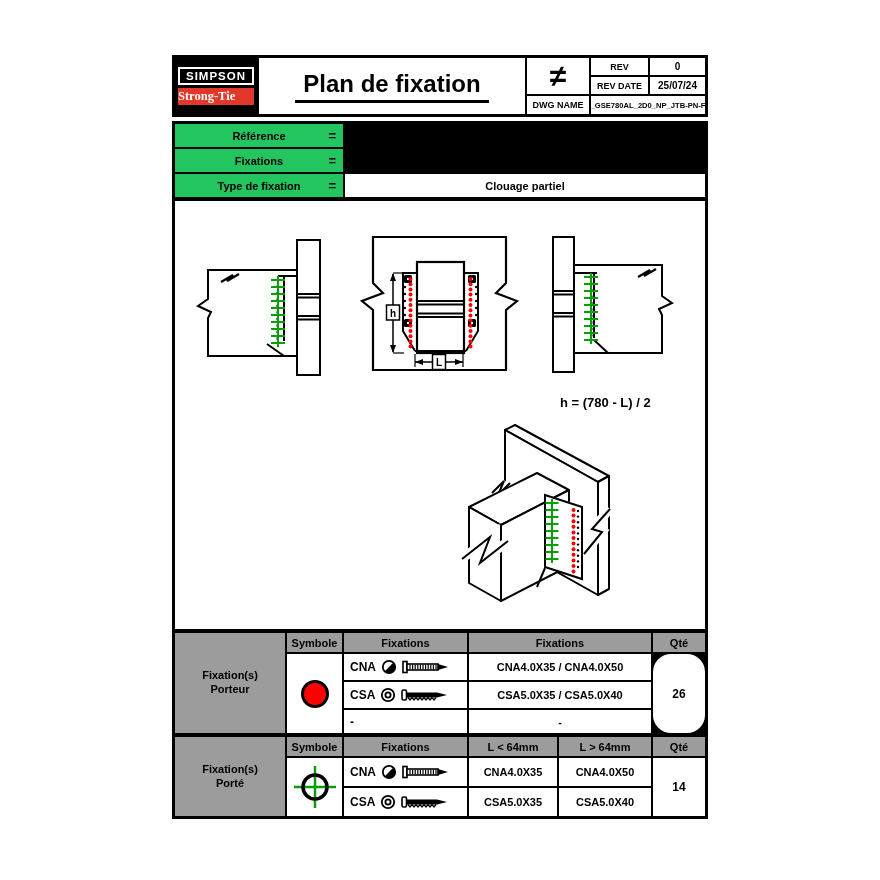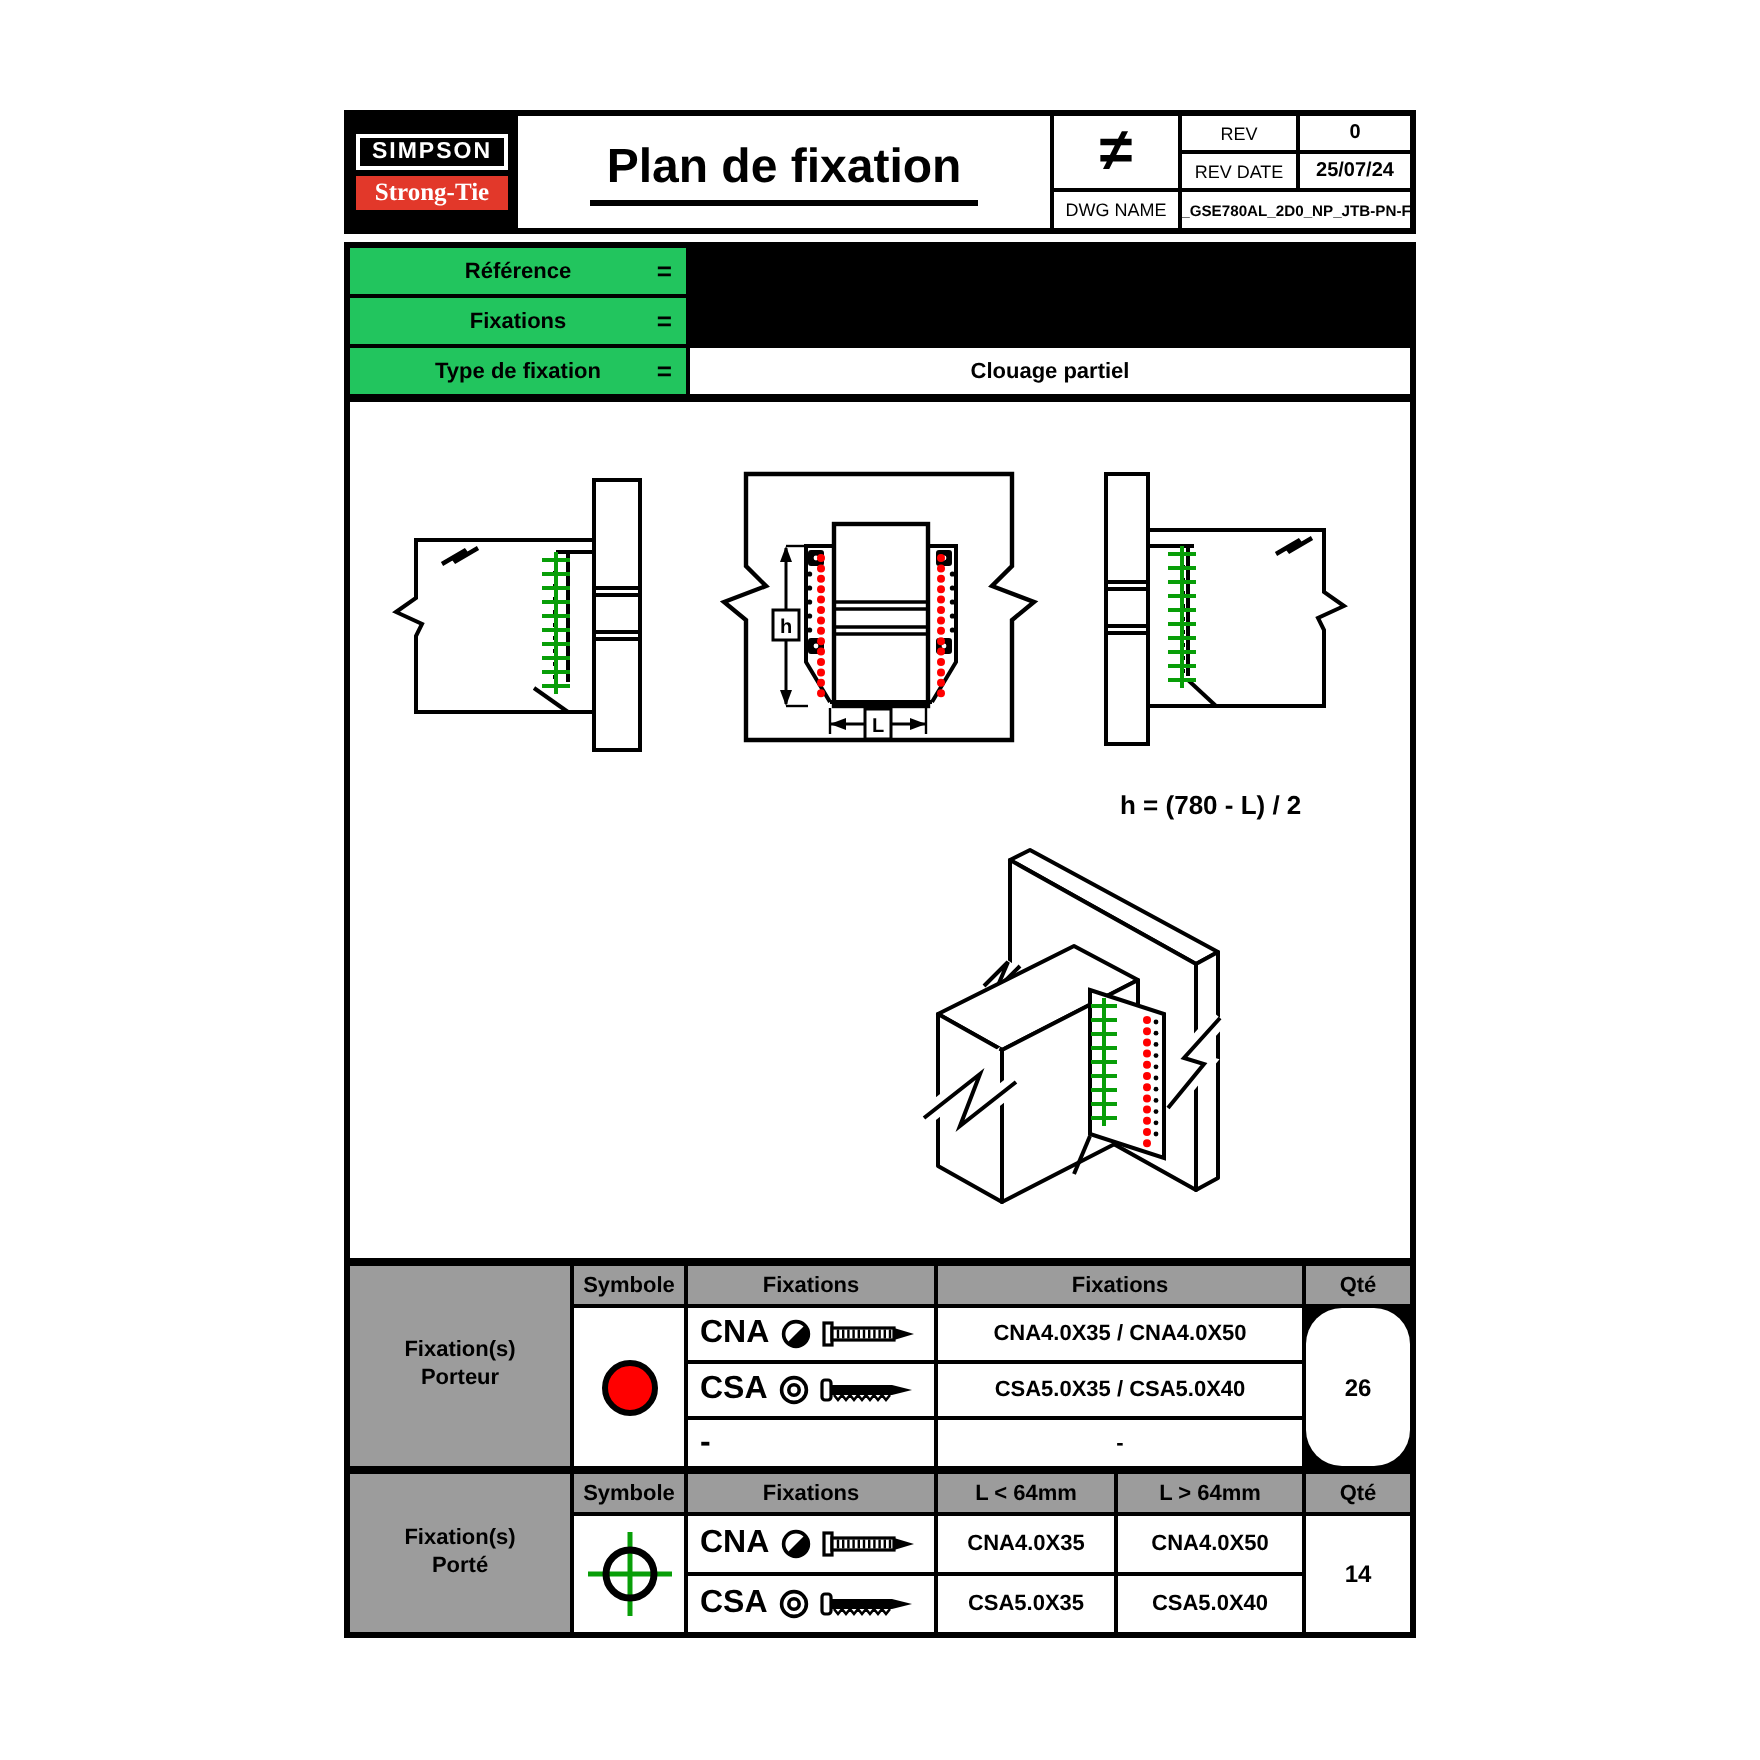--- a/index.html
+++ b/index.html
@@ -5,25 +5,25 @@
   html,body{margin:0;padding:0;background:#fff;}
   body{width:880px;height:880px;position:relative;font-family:"Liberation Sans",sans-serif;color:#000;}
   .sheet{position:absolute;left:172px;top:55px;width:536px;}
   .sec{box-sizing:border-box;border:3px solid #000;background:#000;}
 
   
   .title-block{display:grid;grid-template-columns:82px 266px 62px 57px 1fr;grid-template-rows:17px 17px 18px;gap:2px;width:536px;}
   .cell{background:#fff;display:flex;align-items:center;justify-content:center;overflow:hidden;}
   .logo-cell{grid-area:1/1/4/2;background:#000;display:flex;flex-direction:column;justify-content:center;gap:3px;padding:3px 3px;}
   .simpson{border:2px solid #fff;background:#000;color:#fff;font-weight:bold;font-size:11.5px;letter-spacing:1px;text-align:center;padding:1px 0;}
-  .strongtie{background:#E2382A;color:#fff;font-family:"Liberation Serif",serif;font-weight:bold;font-size:12.5px;text-align:center;padding:1px 0;}
+  .strongtie{background:#E2382A;color:#fff;font-family:"Liberation Serif",serif;font-weight:bold;font-size:12.5px;text-align:left;padding:1px 0;}
   .title-cell{grid-area:1/2/4/3;}
   .title-text{font-size:24px;font-weight:bold;border-bottom:3px solid #000;padding:0 8px 2px;white-space:nowrap;}
   .sym-cell{grid-area:1/3/3/4;font-size:30px;font-weight:bold;line-height:1;}
-  .lbl{font-size:9px;font-weight:normal;}
+  .lbl{font-size:9px;font-weight:bold;}
   .val{font-size:10px;font-weight:bold;}
   .dwg-lbl{grid-area:3/3/4/4;}
   .dwg-val{grid-area:3/4/4/6;font-size:7.6px;font-weight:bold;white-space:nowrap;}
 
   
   .ref-table{margin-top:4px;display:grid;grid-template-rows:23px 23px 23px;gap:2px;}
   .ref-row{display:grid;grid-template-columns:168px 1fr;gap:2px;background:#000;}
   .ref-label{background:#22c55e;position:relative;display:flex;align-items:center;justify-content:center;font-size:11px;font-weight:bold;}
   .ref-eq{position:absolute;right:7px;font-size:13px;font-weight:900;}
   .ref-val{background:#fff;display:flex;align-items:center;justify-content:center;font-size:11px;font-weight:bold;}
@@ -34,21 +34,21 @@
   .abs{position:absolute;}
   .formula{font-size:13px;font-weight:bold;white-space:nowrap;}
 
   
   .fix-table{margin-top:-2px;display:grid;gap:2px;}
   .porteur{grid-template-columns:110px 55px 123px 182px 1fr;grid-template-rows:19px 26px 26px 23px;}
   .porte{grid-template-columns:110px 55px 123px 88px 92px 1fr;grid-template-rows:19px 28px 28px;}
   .gray{background:#9C9C9C;}
   .hdr{font-size:11px;font-weight:bold;}
   .rowlabel{flex-direction:column;font-size:11px;font-weight:bold;line-height:1.25;}
-  .fixname{justify-content:flex-start;gap:5px;padding-left:6px;font-size:16px;font-weight:bold;align-items:center;}
+  .fixname{justify-content:flex-start;gap:5px;padding-left:6px;font-size:12px;font-weight:bold;align-items:center;}
   .fixval{font-size:11px;font-weight:bold;}
   .qty{font-size:12px;font-weight:bold;}
   .span-label-4{grid-area:1/1/5/2;} .span-sym-4{grid-area:2/2/5/3;} .span-qty-4{grid-area:2/5/5/6;border-radius:18px;}
   .span-label-3{grid-area:1/1/4/2;} .span-sym-3{grid-area:2/2/4/3;} .span-qty-3{grid-area:2/6/4/7;}
 </style>
 </head>
 <body>
 
 <div class="sheet">
 

